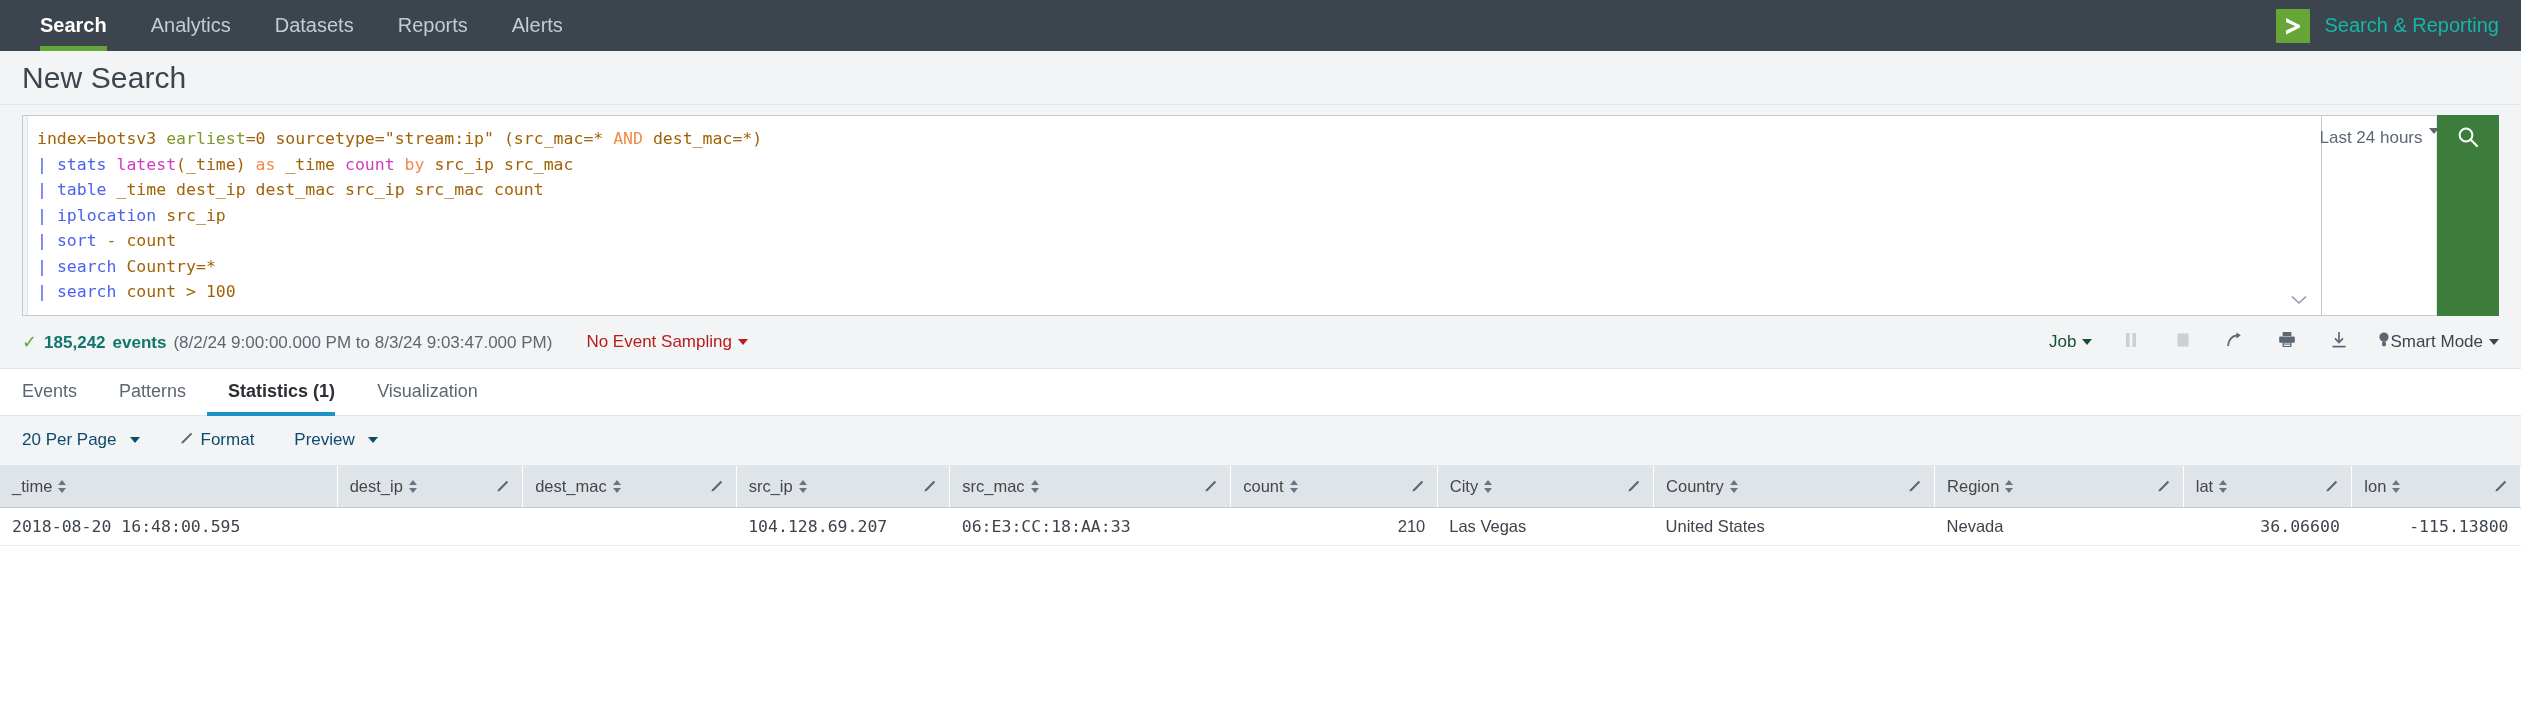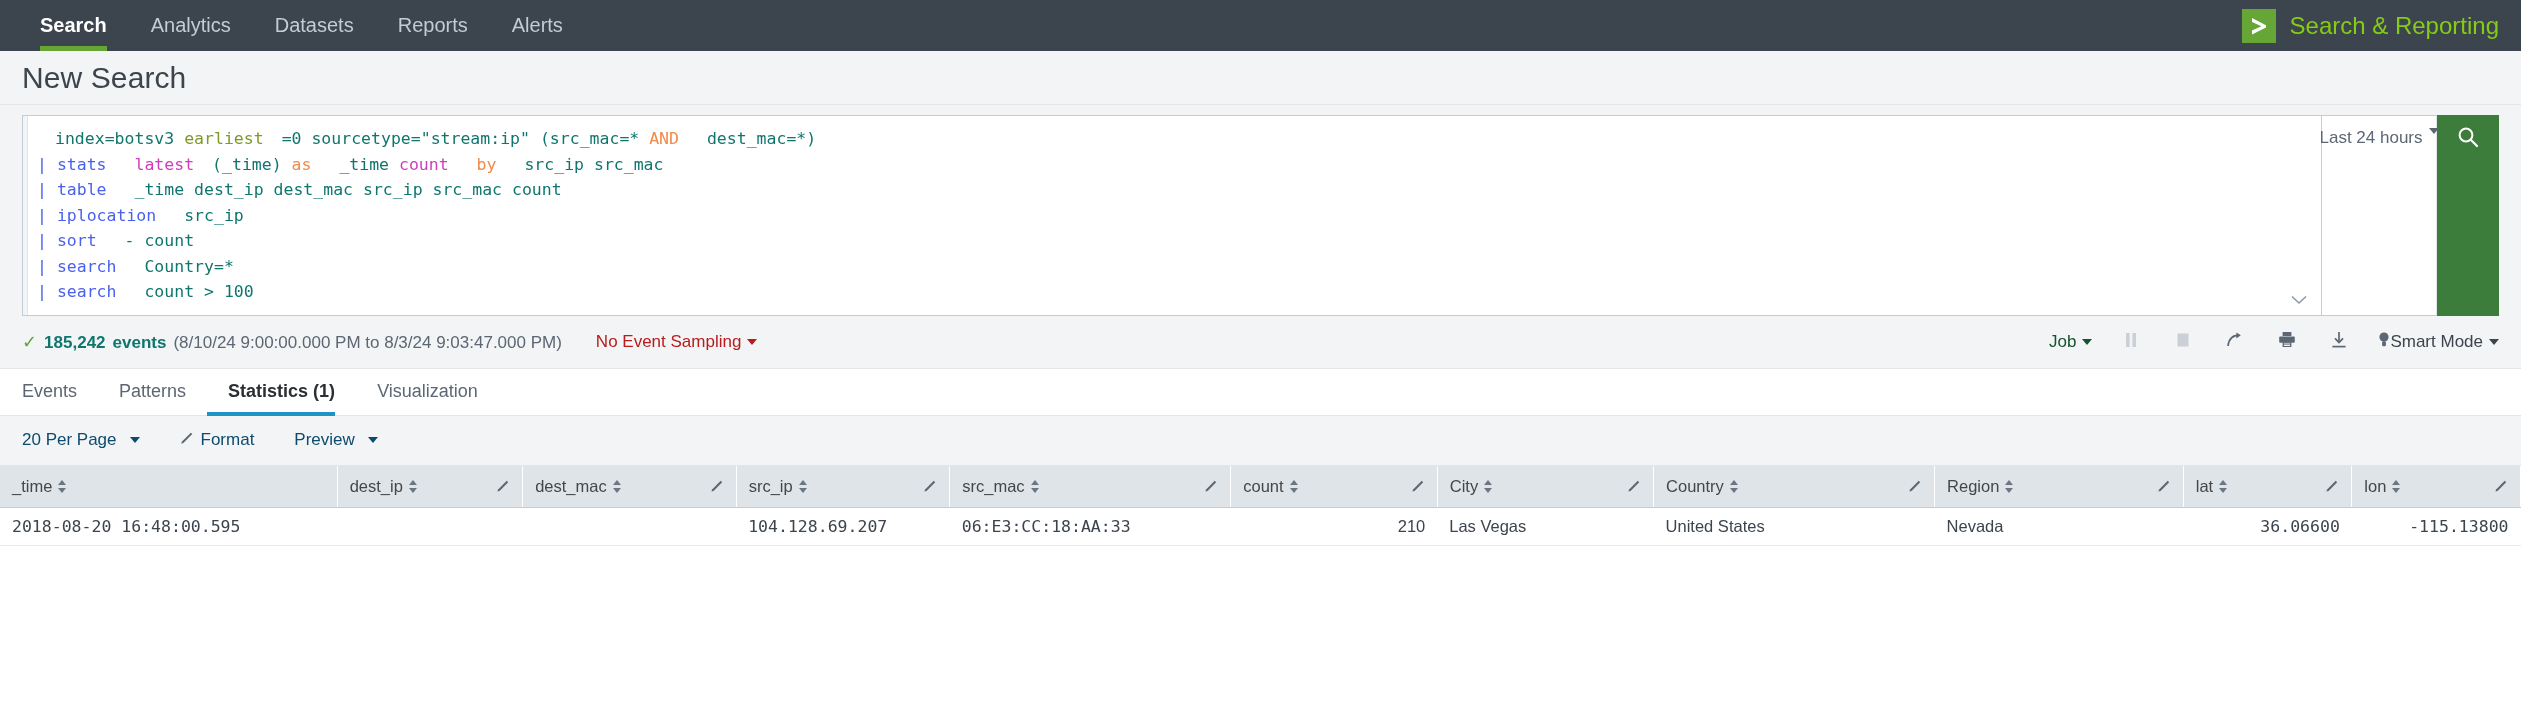--- a/index.html
+++ b/index.html
@@ -48,21 +48,21 @@
     align-items: center;
     padding-right: 22px;
     gap: 14px;
   }
   .applogo {
     width: 34px; height: 34px;
     background: #65a637;
     display: flex; align-items: center; justify-content: center;
   }
   .applogo svg { display: block; }
-  .appbrand-label { color: #84cc16; font-size: 24px; white-space: nowrap; }
+  .appbrand-label { color: #14b8a6; font-size: 20px; white-space: nowrap; }
 
   
   .titlerow {
     background: #f2f4f5;
     border-bottom: 1px solid #e3e6e8;
     height: 54px;
     display: flex;
     align-items: center;
     justify-content: space-between;
     padding: 0 22px 0 22px;
@@ -118,21 +118,21 @@
     font-family: "DejaVu Sans Mono", "Liberation Mono", monospace;
     font-size: 16.5px;
     line-height: 25.5px;
     color: #44474a;
     white-space: pre;
   }
   .tok-cmd     { color: #4a61ec; }
   .tok-fn      { color: #d13bbd; }
   .tok-kw      { color: #f18a4a; }
   .tok-arg     { color: #7d9a29; }
-  .tok-plain   { color: #0f766e; margin-left: 18px; }
+  .tok-plain   { color: #a16207; }
   .spl-expand {
     position: absolute;
     right: 14px; bottom: 8px;
     color: #8a9aa9;
     font-size: 15px;
     cursor: pointer;
     line-height: 1;
   }
   .timepick {
     width: 116px;
@@ -351,21 +351,21 @@
     </span>
   </div>
 </div>
 
 <div class="metarow">
   <div class="meta-left">
     <div class="eventinfo">
       <span class="tick">✓</span>
       <span class="eventcount">185,242</span>
       <span class="eventcount">events</span>
-      <span class="eventrange">(8/10/24 9:00:00.000 PM to 8/3/24 9:03:47.000 PM)</span>
+      <span class="eventrange">(8/2/24 9:00:00.000 PM to 8/3/24 9:03:47.000 PM)</span>
     </div>
     <div class="sampling">
       <span>No Event Sampling</span><span class="caret"></span>
     </div>
   </div>
   <div class="meta-right">
     <div class="jobmenu">
       <span>Job</span><span class="caret"></span>
     </div>
     <div class="jc disabled">

